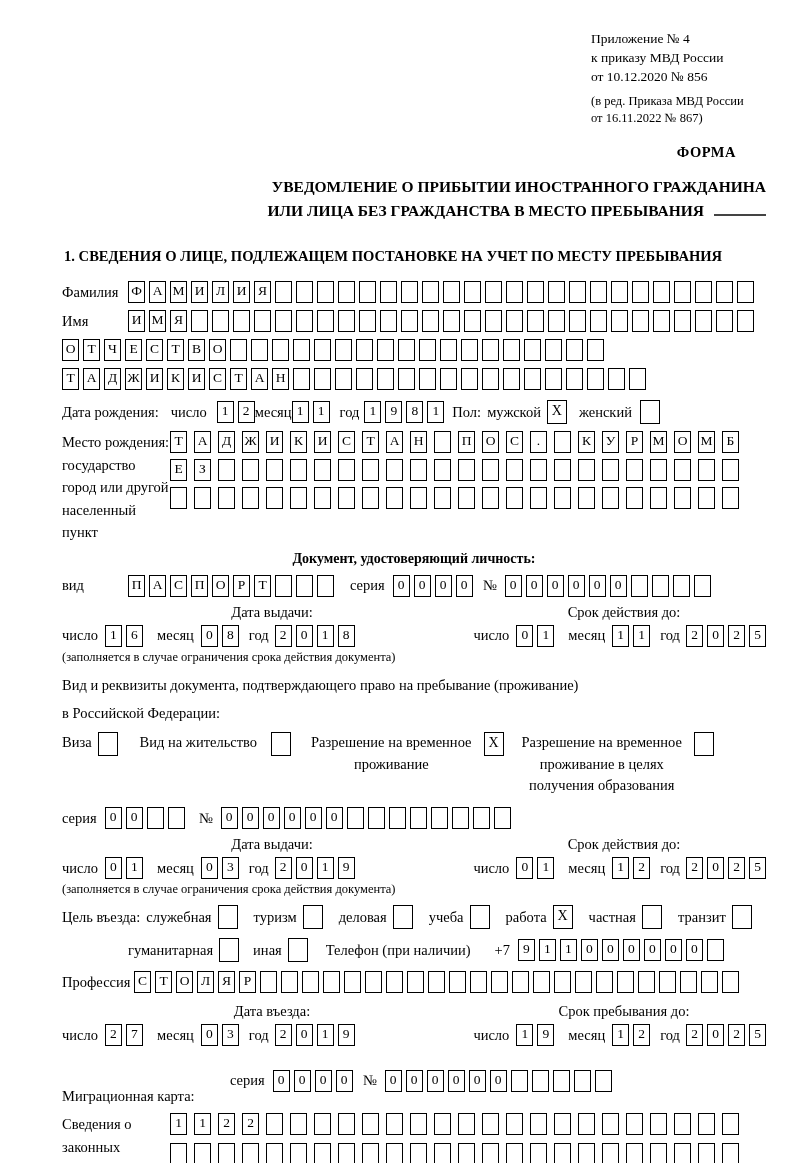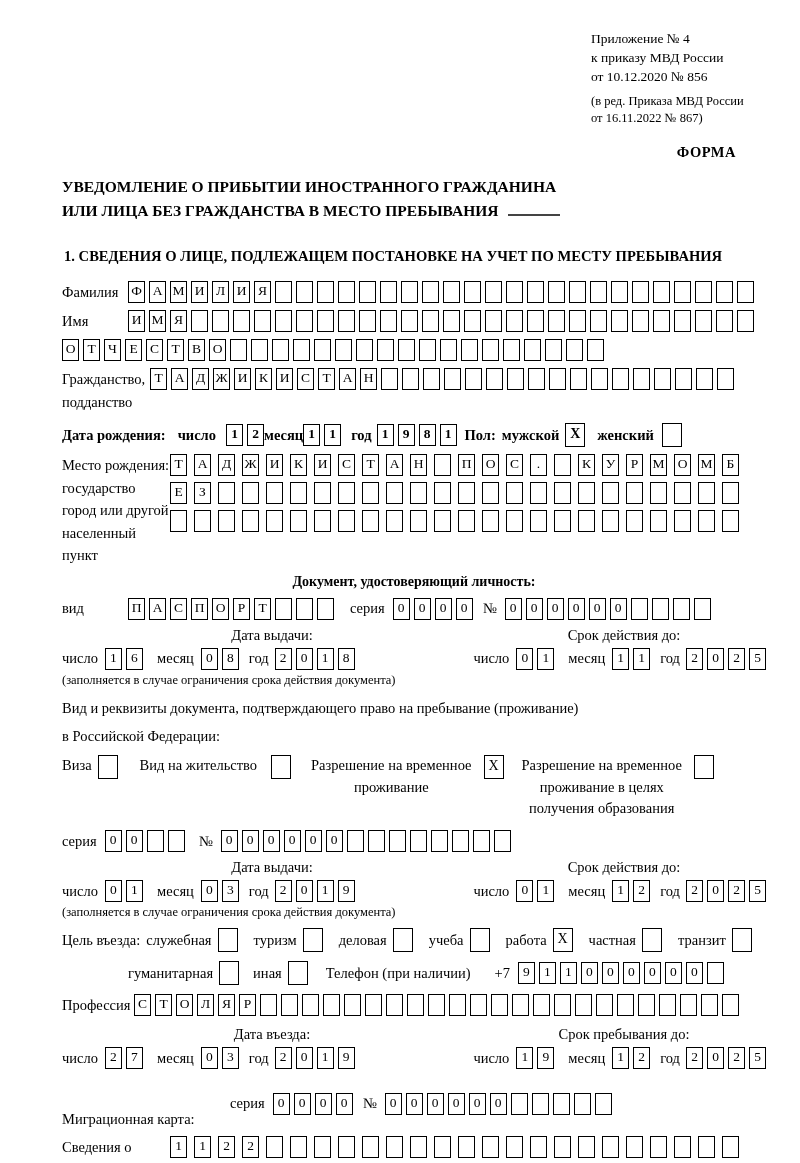--- a/index.html
+++ b/index.html
@@ -6,21 +6,21 @@
   .page {
     width:800px; min-height:1163px; box-sizing:border-box;
     padding:30px 34px 30px 62px;
     font-family:"Liberation Serif","DejaVu Serif",serif;
     color:#000; background:#fff; font-size:14.5px;
   }
   
   .hdr { width:175px; margin-left:auto; line-height:1.4; font-size:13.5px; }
   .hdr .small { font-size:12.5px; margin-top:6px; }
   .forma { text-align:right; font-weight:bold; font-size:14.5px; margin-top:16px; padding-right:30px; letter-spacing:.5px; }
-  .title { text-align:left; font-weight:bold; font-size:15.5px; line-height:1.6; margin-top:14px; }
+  .title { text-align:right; font-weight:bold; font-size:15.5px; line-height:1.6; margin-top:14px; }
   .blank-line { display:inline-block; width:52px; border-bottom:2px solid #444; height:.9em; margin-left:10px; }
   .sec-heading { font-weight:bold; font-size:14.6px; margin:24px 0 16px 2px; }
 
   .row { display:flex; align-items:center; margin-bottom:7px; }
   .row-top { align-items:flex-start; }
   .lbl { flex-shrink:0; }
   .lbl2 { line-height:1.55; }
   .cells { display:flex; gap:4px; flex-wrap:nowrap; }
   .cells.g7 { gap:7px; }
   .cell {
@@ -177,23 +177,20 @@
         <span class="cell"></span>
         <span class="cell"></span>
         <span class="cell"></span>
         <span class="cell"></span>
         <span class="cell"></span>
         <span class="cell"></span>
       </span>
   </div>
 
   <div class="row row-top">
-    <span class="lbl lbl2 w88">
-      <span>Гражданство,</span><br><span>подданство</span>
-    </span>
     <span class="cells">
         <span class="cell">Т</span>
         <span class="cell">А</span>
         <span class="cell">Д</span>
         <span class="cell">Ж</span>
         <span class="cell">И</span>
         <span class="cell">К</span>
         <span class="cell">И</span>
         <span class="cell">С</span>
         <span class="cell">Т</span>
@@ -212,21 +209,21 @@
         <span class="cell"></span>
         <span class="cell"></span>
         <span class="cell"></span>
         <span class="cell"></span>
         <span class="cell"></span>
         <span class="cell"></span>
         <span class="cell"></span>
       </span>
   </div>
 
-  <div class="row" style="margin-top:10px;font-weight:bold;">
+  <div class="row" style="margin-top:10px;">
     <span class="lbl">Дата рождения:</span>
     <span class="lbl" style="margin:0 10px 0 12px;">число</span>
     <span class="cells">
         <span class="cell">1</span>
         <span class="cell">2</span>
       </span>
     <span class="lbl dm">месяц</span>
     <span class="cells">
         <span class="cell">1</span>
         <span class="cell">1</span>

